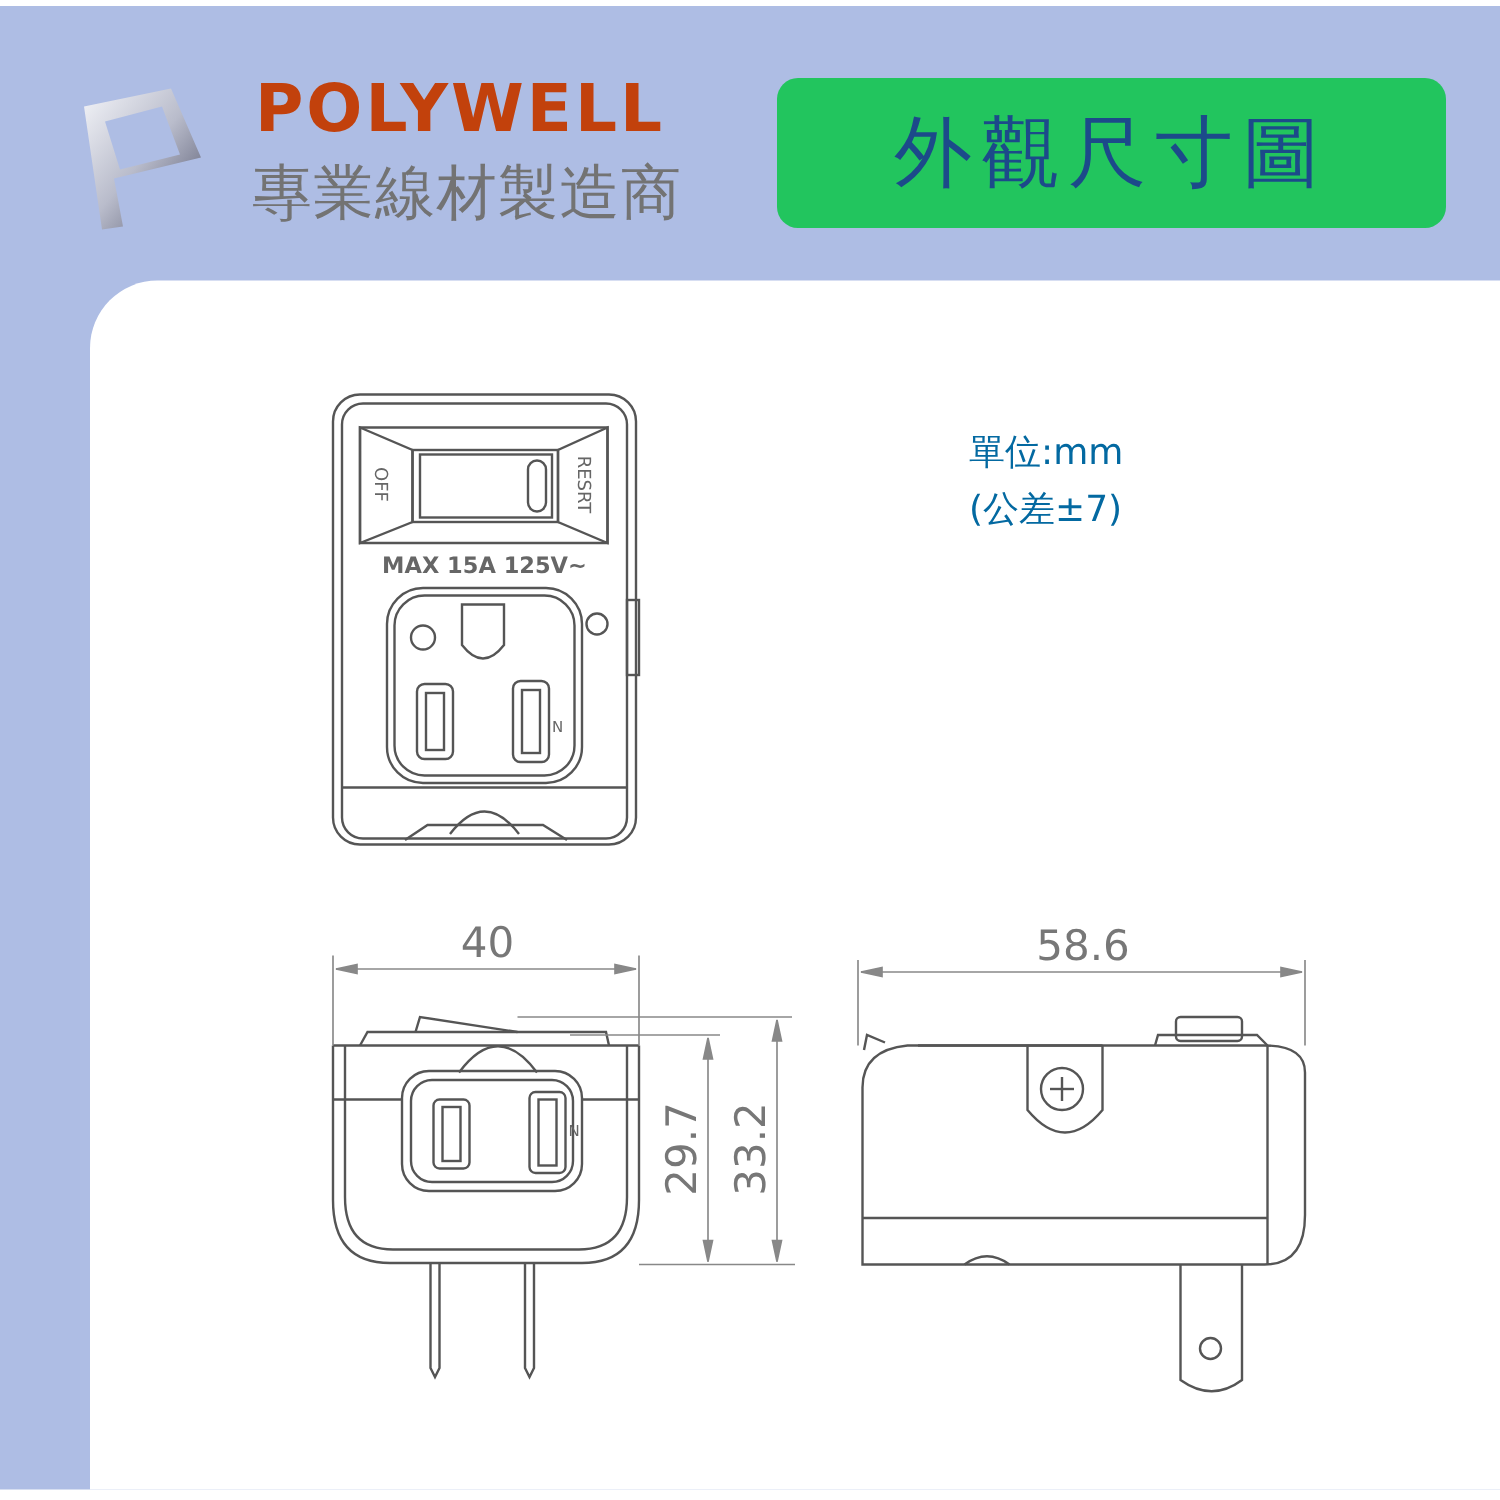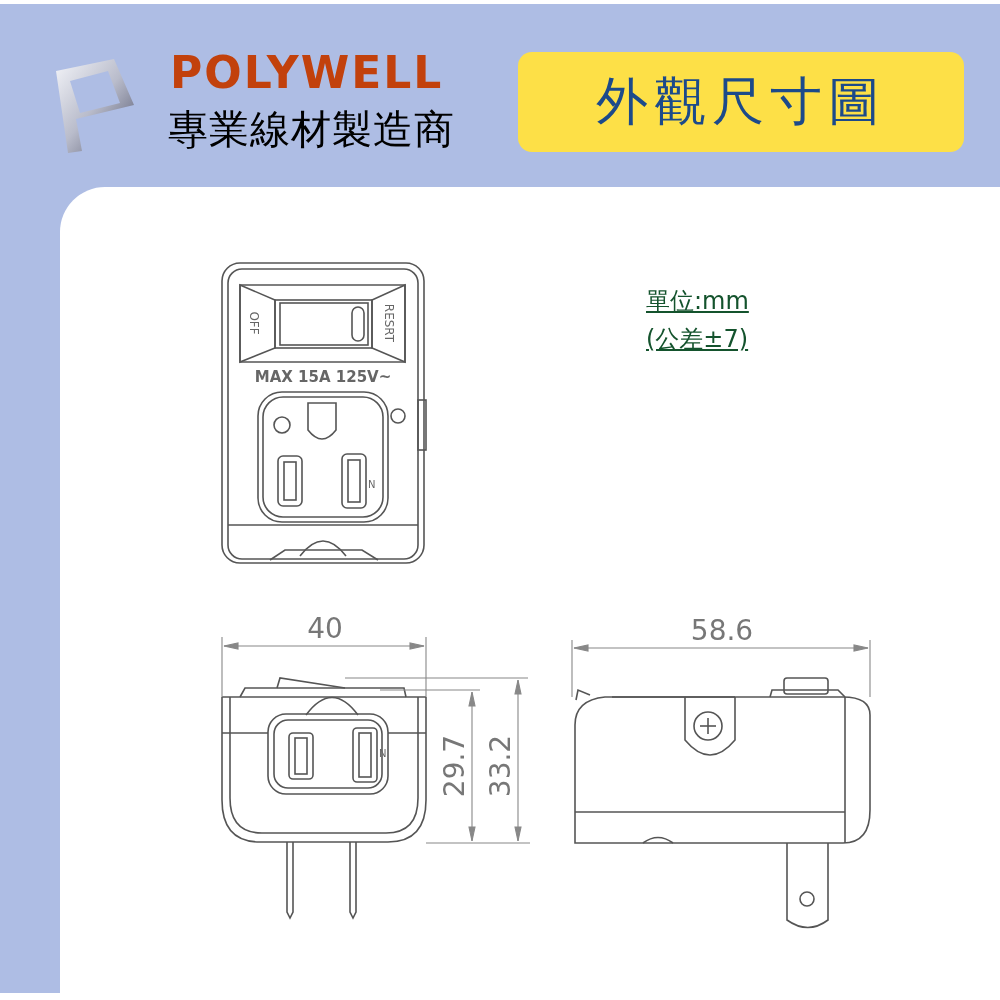--- a/index.html
+++ b/index.html
@@ -4,25 +4,25 @@
 <style>
   html, body { margin:0; padding:0; }
   body { width:1000px; height:1000px; background:#ffffff; position:relative; overflow:hidden;
          font-family: "DejaVu Sans", sans-serif; }
   .bg-band { position:absolute; left:0; top:4px; width:1000px; height:989px; background:#aebde4; }
   .content-panel { position:absolute; left:60px; top:187px; width:940px; height:806px; background:#ffffff;
                    border-top-left-radius:45px; }
   .logo-icon { position:absolute; left:52px; top:55px; width:90px; height:100px; }
   .brand-name { position:absolute; left:170px; top:48px; font-family:"DejaVu Sans", sans-serif; font-weight:bold;
                 font-size:44px; letter-spacing:2px; color:#c2410c; line-height:50px; }
-  .brand-tagline { position:absolute; left:168px; top:104px; font-size:40px; color:#000000; line-height:50px; letter-spacing:1px; }
-  .title-box { position:absolute; left:518px; top:52px; width:446px; height:100px; background:#fde047; border-radius:14px;
+  .brand-tagline { position:absolute; left:168px; top:104px; font-size:40px; color:#737373; line-height:50px; letter-spacing:1px; }
+  .title-box { position:absolute; left:518px; top:52px; width:446px; height:100px; background:#22c55e; border-radius:14px;
                display:flex; align-items:center; justify-content:center; }
   .title-text { font-size:52px; color:#1c4a8a; letter-spacing:6px; }
-  .unit-note { position:absolute; left:646px; top:282px; font-size:24px; color:#14532d; line-height:38px;text-decoration:underline; }
+  .unit-note { position:absolute; left:646px; top:282px; font-size:24px; color:#0369a1; line-height:38px; }
   .unit-note div { white-space:nowrap; }
   svg.drawing { position:absolute; left:0; top:0; }
   .dim-label { font-family:"DejaVu Sans", sans-serif; fill:#777; }
 </style>
 </head>
 <body>
 
 <div class="bg-band"></div>
 <div class="content-panel"></div>
 

